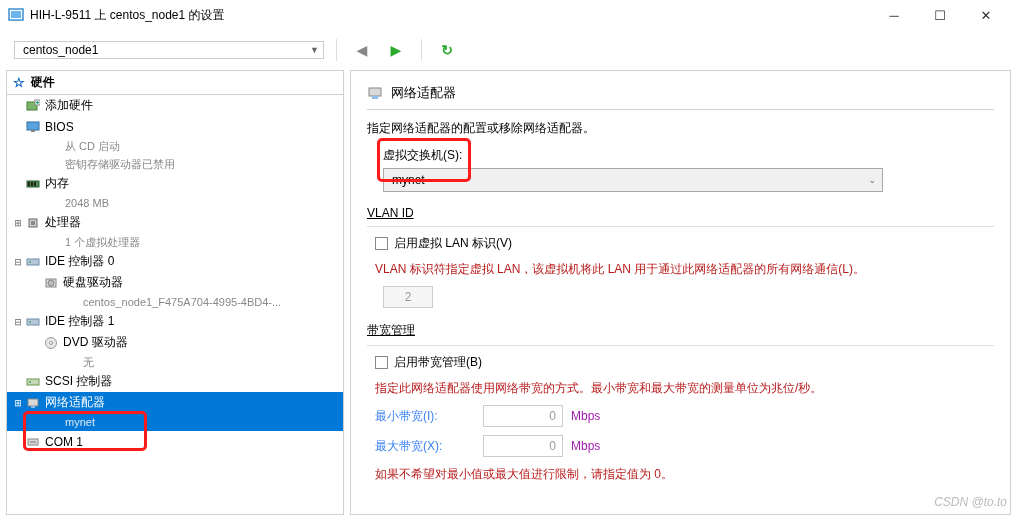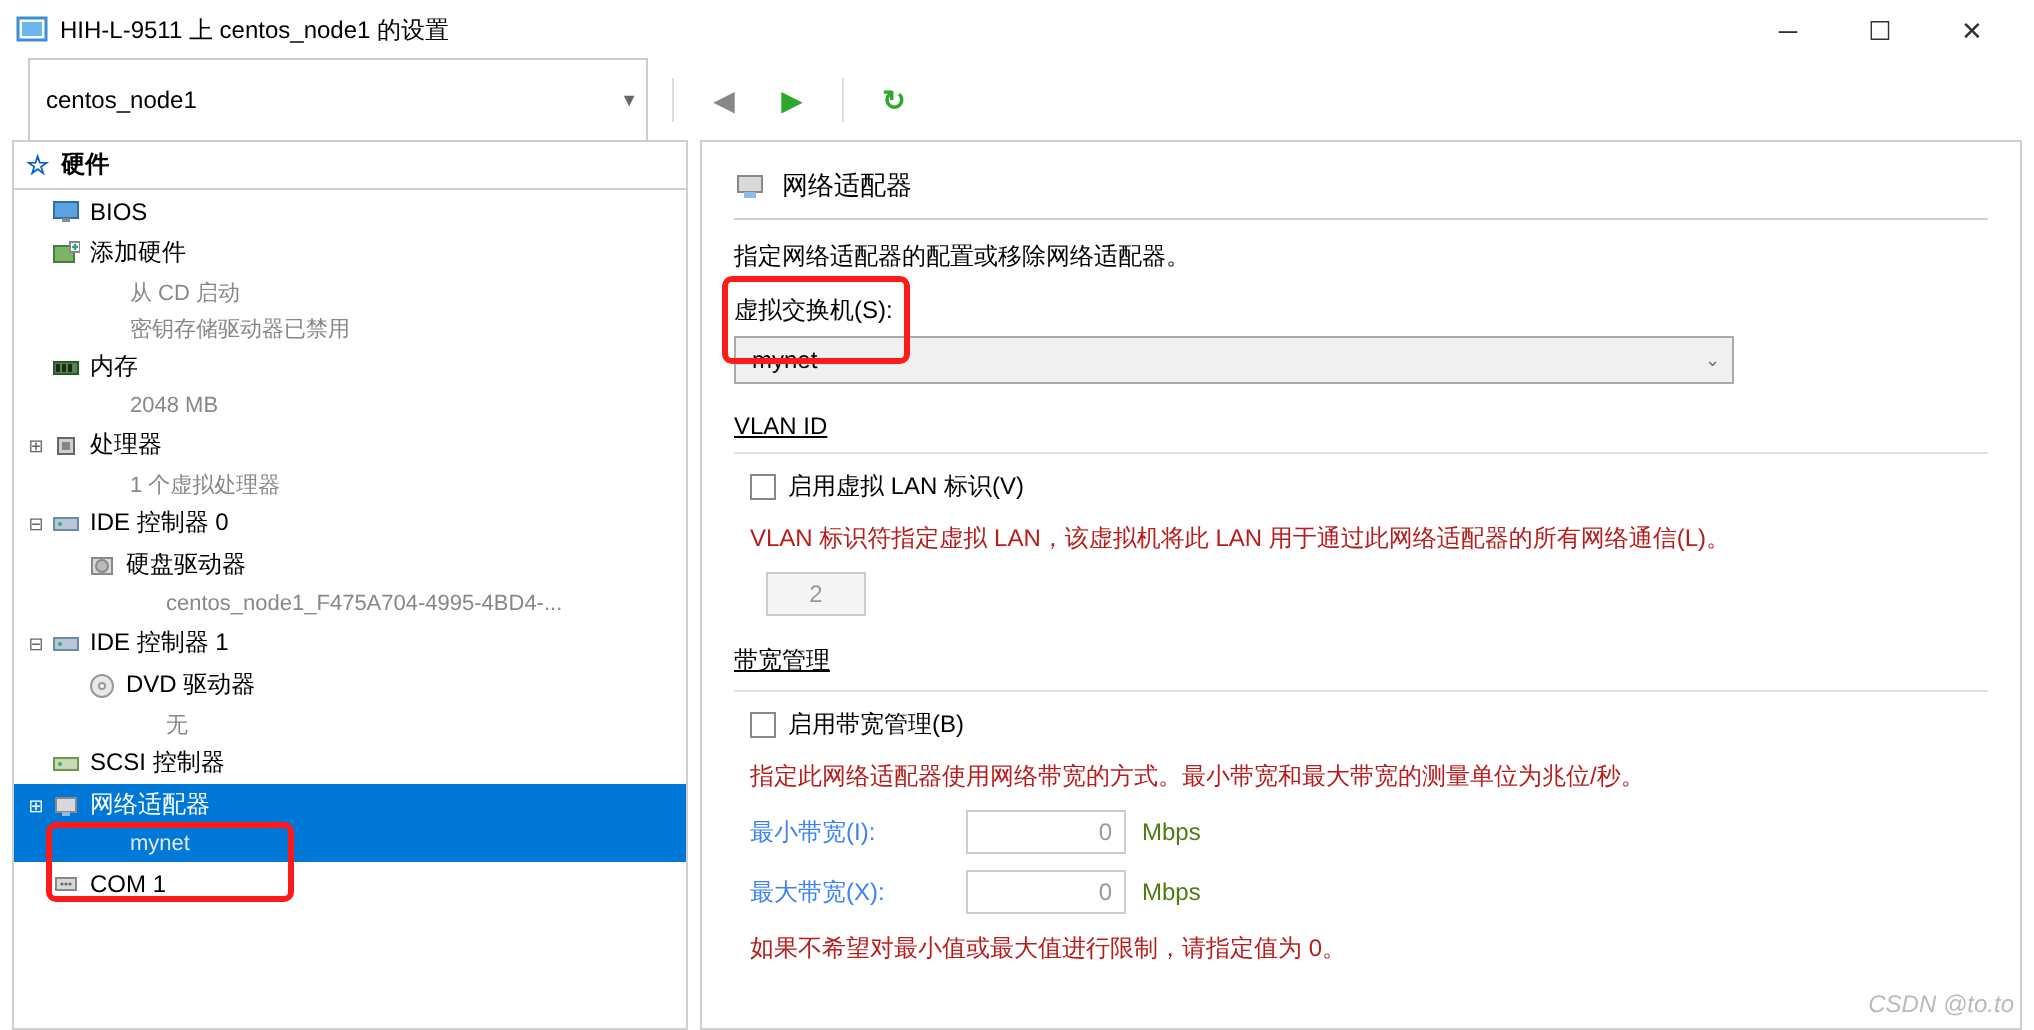--- a/index.html
+++ b/index.html
@@ -4,21 +4,21 @@
   <style>
     * { margin: 0; padding: 0; box-sizing: border-box; font-family: "Microsoft YaHei", "Segoe UI", sans-serif; font-size: 12px; }
     body { background: #fff; width: 1017px; height: 515px; overflow: hidden; position: relative; }
     
     .titlebar { height: 30px; display: flex; align-items: center; padding: 0 8px; }
     .titlebar-icon { width: 16px; height: 16px; margin-right: 6px; display: flex; align-items: center; justify-content: center; }
     .titlebar-title { flex: 1; font-size: 12px; }
     .titlebar-btn { width: 46px; height: 30px; display: flex; align-items: center; justify-content: center; font-size: 13px; color: #333; }
     
     .toolbar { height: 40px; display: flex; align-items: center; padding: 6px 14px; gap: 8px; }
-    .vm-select { width: 310px; height: 42px; border: 1px solid #ccc; background: #fff; display: flex; align-items: center; padding: 0 8px; position: relative; }
+    .vm-select { width: 310px; height: 18px; border: 1px solid #ccc; background: #fff; display: flex; align-items: center; padding: 0 8px; position: relative; }
     .vm-select-arrow { position: absolute; right: 4px; font-size: 9px; color: #666; }
     .tb-sep { width: 1px; height: 22px; background: #ddd; margin: 0 4px; }
     .tb-btn { width: 26px; height: 26px; display: flex; align-items: center; justify-content: center; font-size: 14px; }
     
     .content { display: flex; height: calc(100% - 70px); padding: 0 6px; gap: 6px; }
     
     .sidebar { width: 338px; border: 1px solid #d0d0d0; background: #fff; overflow: hidden; }
     .sidebar-header { background: #fff; border-bottom: 1px solid #d0d0d0; height: 24px; display: flex; align-items: center; padding: 0 6px; gap: 6px; font-weight: bold; }
     .sidebar-header .hw-icon { color: #0a5fbf; font-weight: bold; font-size: 13px; }
     
@@ -34,36 +34,36 @@
     .tree-item.selected + .tree-sub { background: #0078d7; color: #e0e8f0; }
     
     .red-box1 { position: absolute; border: 3px solid #ff1a1a; border-radius: 5px; pointer-events: none; }
     
     .main { flex: 1; border: 1px solid #d0d0d0; padding: 10px 16px; overflow: hidden; }
     .main-header { display: flex; align-items: center; gap: 8px; height: 24px; }
     .main-header-icon { width: 16px; height: 16px; }
     .main-hr { border: none; border-top: 1px solid #d0d0d0; margin: 4px 0 10px 0; }
     .desc { margin: 6px 0 10px 0; }
     
-    .field-row { margin: 8px 0; }
+    .field-row { margin: 8px 16px; }
     .switch-label { margin-bottom: 4px; }
     .switch-select { height: 24px; width: 500px; border: 1px solid #aaa; background: #f0f0f0; display: flex; align-items: center; padding: 0 8px; position: relative; }
     .switch-select .arrow { position: absolute; right: 6px; font-size: 9px; color: #666; }
     
     .group-title { margin-top: 14px; margin-bottom: 6px; text-decoration: underline; }
     .group-sep { border: none; border-top: 1px solid #e0e0e0; margin-bottom: 8px; }
     
     .checkbox-row { display: flex; align-items: center; gap: 6px; padding-left: 8px; margin: 6px 0; }
     .chk { width: 13px; height: 13px; border: 1px solid #888; background: #fff; }
     .help-text { color: #b91c1c; padding-left: 8px; margin: 8px 0; line-height: 1.5; }
     
     .inline-input { display: flex; align-items: center; gap: 8px; padding-left: 8px; margin: 8px 0; }
     .inline-input .lbl { width: 100px; color: #3b82f6; }
     .num-input { width: 80px; height: 22px; border: 1px solid #ccc; background: #fff; text-align: right; padding: 0 6px; display: flex; align-items: center; justify-content: flex-end; color: #999; }
-    .unit { color: #4d7c0f; }
+    .unit { color: #a21caf; }
     
     .num-box-small { width: 50px; height: 22px; border: 1px solid #ccc; background: #f5f5f5; text-align: center; display: flex; align-items: center; justify-content: center; margin-left: 8px; color: #999; }
     
     .watermark { position: absolute; right: 10px; bottom: 6px; color: rgba(140,140,140,.6); font-size: 12px; font-style: italic; }
   </style>
 </head>
 <body>
 
 <div class="titlebar">
   <span class="titlebar-icon">
@@ -94,37 +94,37 @@
   <div class="sidebar">
     <div class="sidebar-header">
       <span class="hw-icon">☆</span>
       <span>硬件</span>
     </div>
     <div class="tree" id="tree">
         <div class="tree-item">
           <span class="tree-expander"></span>
           <span class="tree-icon">
             <svg width="14" height="14">
-              <rect x="1" y="2" width="12" height="8" fill="#5ba3e0" stroke="#2e6fa5"></rect>
-              <rect x="5" y="10" width="4" height="2" fill="#888"></rect>
-            </svg>
-          </span>
-          <span class="tree-label">BIOS</span>
-        </div>
-        <div class="tree-item">
-          <span class="tree-expander"></span>
-          <span class="tree-icon">
-            <svg width="14" height="14">
               <rect x="1" y="3" width="10" height="8" fill="#7db36b" stroke="#45803a"></rect>
               <rect x="9" y="1" width="5" height="5" fill="#fff" stroke="#888"></rect>
               <line x1="11.5" y1="2" x2="11.5" y2="5" stroke="#2a7" stroke-width="1.2"></line>
               <line x1="10" y1="3.5" x2="13" y2="3.5" stroke="#2a7" stroke-width="1.2"></line>
             </svg>
           </span>
           <span class="tree-label">添加硬件</span>
+        </div>
+        <div class="tree-item">
+          <span class="tree-expander"></span>
+          <span class="tree-icon">
+            <svg width="14" height="14">
+              <rect x="1" y="2" width="12" height="8" fill="#5ba3e0" stroke="#2e6fa5"></rect>
+              <rect x="5" y="10" width="4" height="2" fill="#888"></rect>
+            </svg>
+          </span>
+          <span class="tree-label">BIOS</span>
         </div>
         <div class="tree-sub">从 CD 启动</div>
         <div class="tree-sub">密钥存储驱动器已禁用</div>
         <div class="tree-item">
           <span class="tree-expander"></span>
           <span class="tree-icon">
             <svg width="14" height="14">
               <rect x="1" y="4" width="12" height="6" fill="#4a8a4a" stroke="#2a5a2a"></rect>
               <rect x="2" y="5" width="2" height="4" fill="#222"></rect>
               <rect x="5" y="5" width="2" height="4" fill="#222"></rect>

